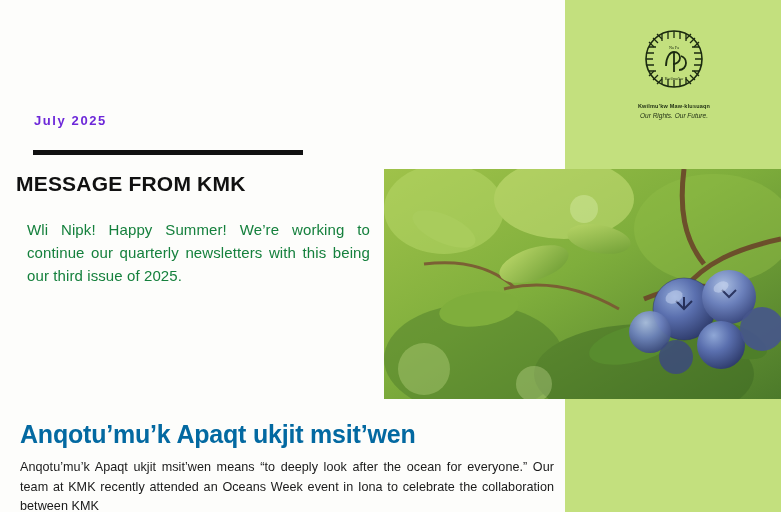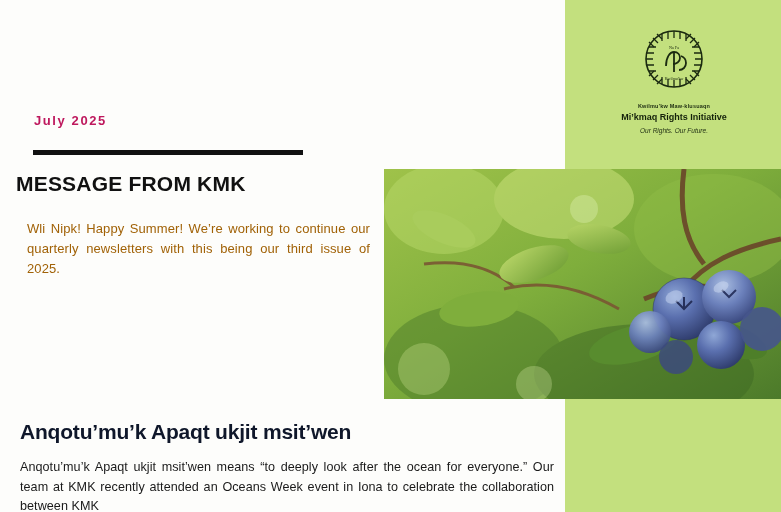--- a/index.html
+++ b/index.html
@@ -83,21 +83,21 @@
     color: #111111;
     margin: 0;
   }
   .date {
     position: absolute;
     top: 113px;
     left: 34px;
     font-size: 13px;
     font-weight: bold;
     letter-spacing: 1.6px;
-    color: #be185d;
+    color: #6d28d9;
   }
   .rule {
     position: absolute;
     top: 150px;
     left: 33px;
     width: 270px;
     height: 5px;
     background: #111111;
   }
 
@@ -113,46 +113,46 @@
     margin: 0;
   }
   .body-col {
     position: absolute;
     top: 219px;
     left: 27px;
     width: 343px;
   }
   .body-col p {
     margin: 0 0 17px 0;
-    font-size: 13px;
+    font-size: 15px;
     line-height: 1.52;
-    color: #a16207;
+    color: #15803d;
     text-align: justify;
     letter-spacing: .1px;
   }
   .body-col p:last-child { margin-bottom: 0; }
 
   
   .photo {
     position: absolute;
     top: 169px;
     left: 384px;
     width: 397px;
     height: 230px;
     overflow: hidden;
   }
 
   
   .section-title-2 {
     position: absolute;
     top: 420px;
     left: 20px;
-    font-size: 21px;
-    font-weight: bold;
-    color: #0f172a;
+    font-size: 25px;
+    font-weight: bold;
+    color: #0369a1;
     margin: 0;
     letter-spacing: -0.2px;
   }
   .body-col-2 {
     position: absolute;
     top: 458px;
     left: 20px;
     width: 534px;
   }
   .body-col-2 p {
@@ -205,21 +205,20 @@
         <g stroke="#1b2a10" stroke-width="1.8" fill="none">
           <path d="M29 44 c0 -9 4 -14 8 -14 c4 0 6 3 6 6 c0 4 -4 6 -7 6"></path>
           <path d="M37 30 v20"></path>
           <path d="M44 34 c3 1 5 4 5 7 c0 4 -3 7 -7 7"></path>
         </g>
         <text x="37" y="27" font-size="4.2" text-anchor="middle" fill="#1b2a10" font-family="Liberation Serif, serif">Na Fa</text>
         <text x="37" y="58" font-size="4" text-anchor="middle" fill="#1b2a10" font-family="Liberation Serif, serif">Kwilmu'kw</text>
       </svg>
     </div>
     <div class="logo-line1">Kwilmu’kw Maw-klusuaqn</div>
-    <div class="logo-line2">Mi’kmaq Rights Initiative</div>
     <div class="logo-line3">Our Rights. Our Future.</div>
   </div>
 
   <div class="date">July 2025</div>
   <div class="rule"></div>
 
   <h2 class="section-title">MESSAGE FROM KMK</h2>
   <div class="body-col">
     <p>Wli Nipk! Happy Summer! We’re working to continue our quarterly newsletters with this being our third issue of 2025.</p>
   </div>

